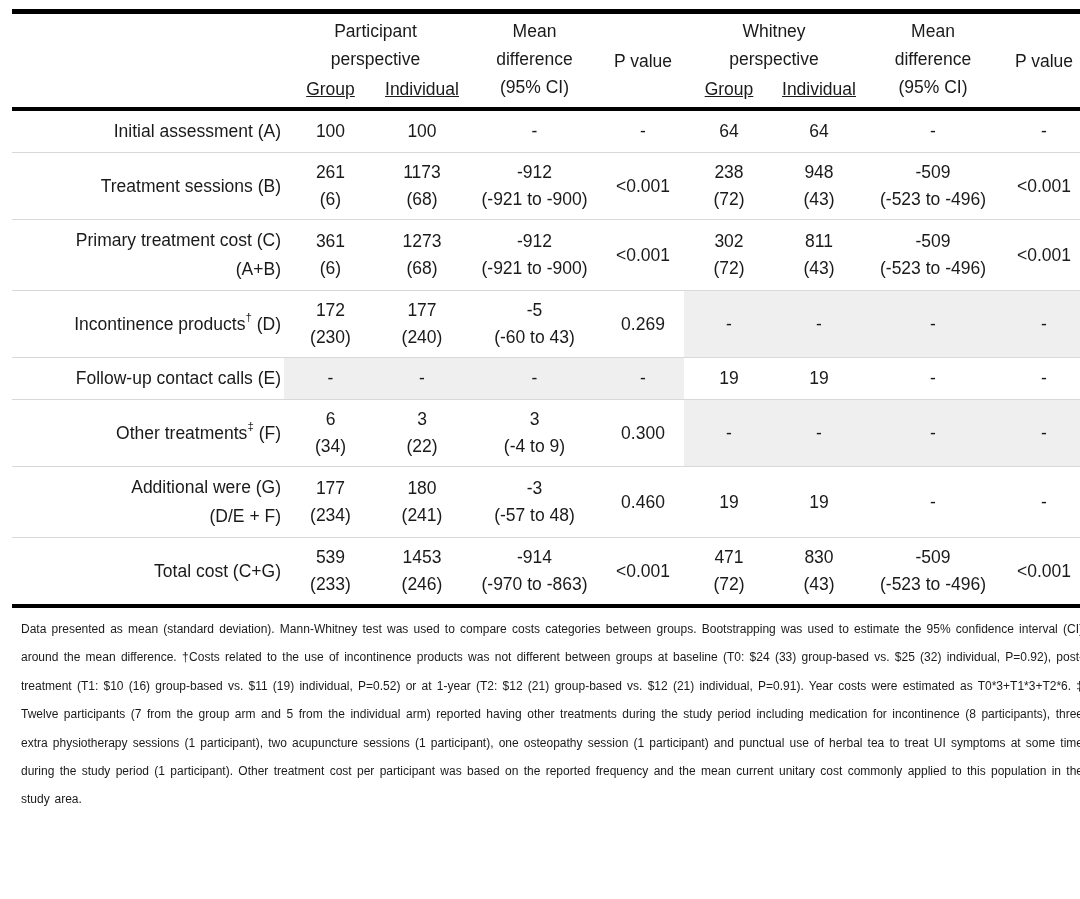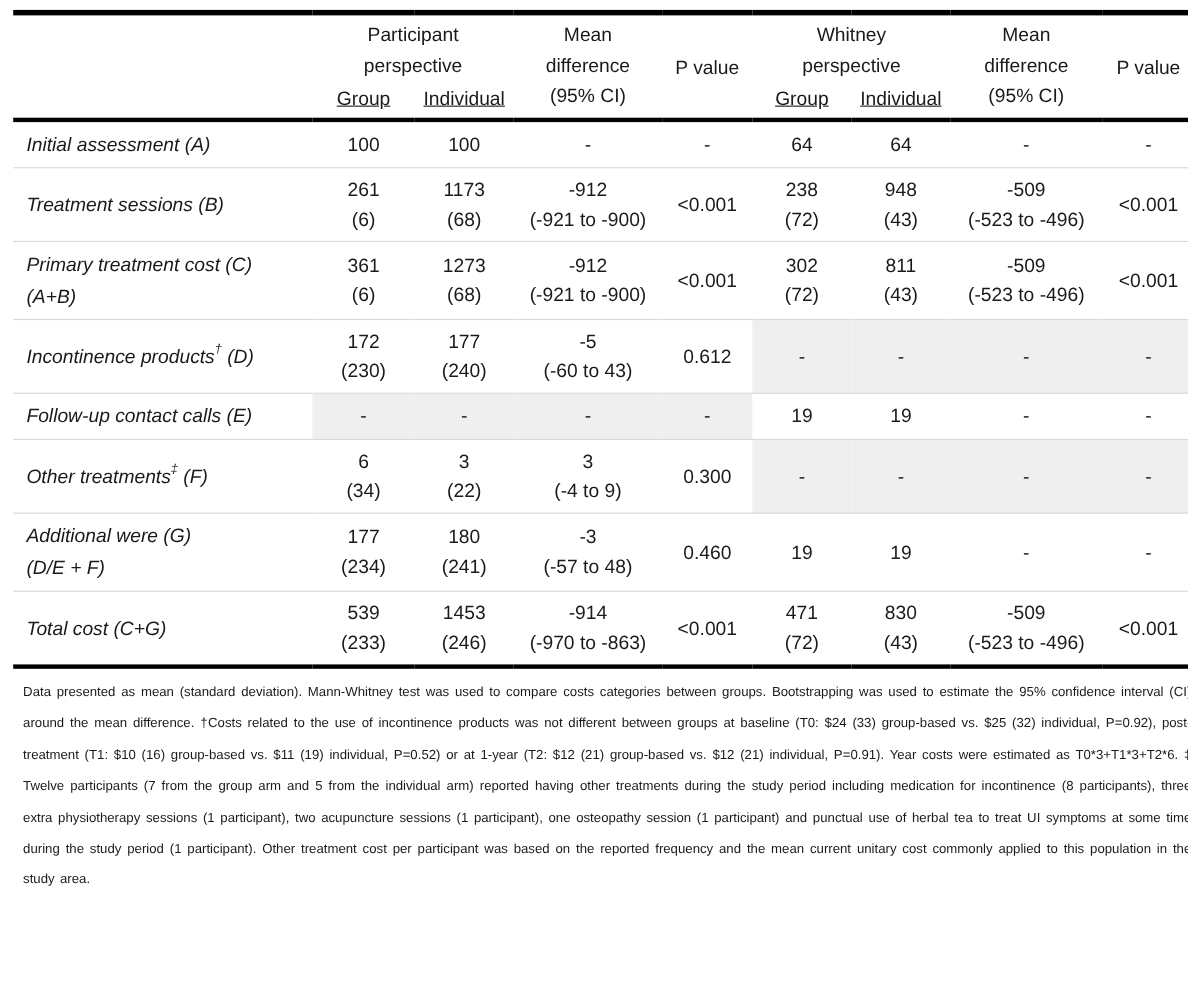--- a/index.html
+++ b/index.html
@@ -16,21 +16,21 @@
   table{border-collapse:collapse;width:1074px;table-layout:fixed;
         border-top:5px solid var(--rule_heavy);}
   thead{border-bottom:4px solid var(--rule_heavy);}
   tbody{border-bottom:4px solid var(--rule_heavy);}
   tbody tr:not(:first-child){border-top:1px solid var(--rule_light);}
   th,td{font-weight:normal;font-size:17.5px;vertical-align:middle;}
   thead th{text-align:center;line-height:28px;padding:3px 2px 2px 2px;vertical-align:top;}
   thead th.mid{vertical-align:middle;}
   thead tr.sub th{padding-top:0;padding-bottom:4px;text-decoration:underline;}
   tbody td{text-align:center;padding:6px 3px;line-height:27px;}
-  td.lab{text-align:left;padding-left:12px;line-height:29px;font-style:italic;}
+  td.lab{text-align:right;padding-left:12px;line-height:29px;}
   td.shaded{background:var(--shade);}
   .v{display:block;}
   .v:empty{display:none;}
   .labline:empty{display:none;}
   sup.dag{font-size:11.5px;line-height:0;position:relative;top:-2px;}
   sup.dag:empty{display:none;}
   .footnote{
     width:1062px;margin:7px 6px 0 9px;font-size:12px;line-height:28.4px;
     text-align:justify;word-spacing:1.5px;
   }
@@ -197,21 +197,21 @@
           </td>
       <td>
             <span class="v">177</span>
             <span class="v">(240)</span>
           </td>
       <td>
             <span class="v">-5</span>
             <span class="v">(-60 to 43)</span>
           </td>
       <td>
-            <span class="v">0.612</span>
+            <span class="v">0.269</span>
           </td>
       <td class="shaded">
             <span class="v">-</span>
           </td>
       <td class="shaded">
             <span class="v">-</span>
           </td>
       <td class="shaded">
             <span class="v">-</span>
           </td>

